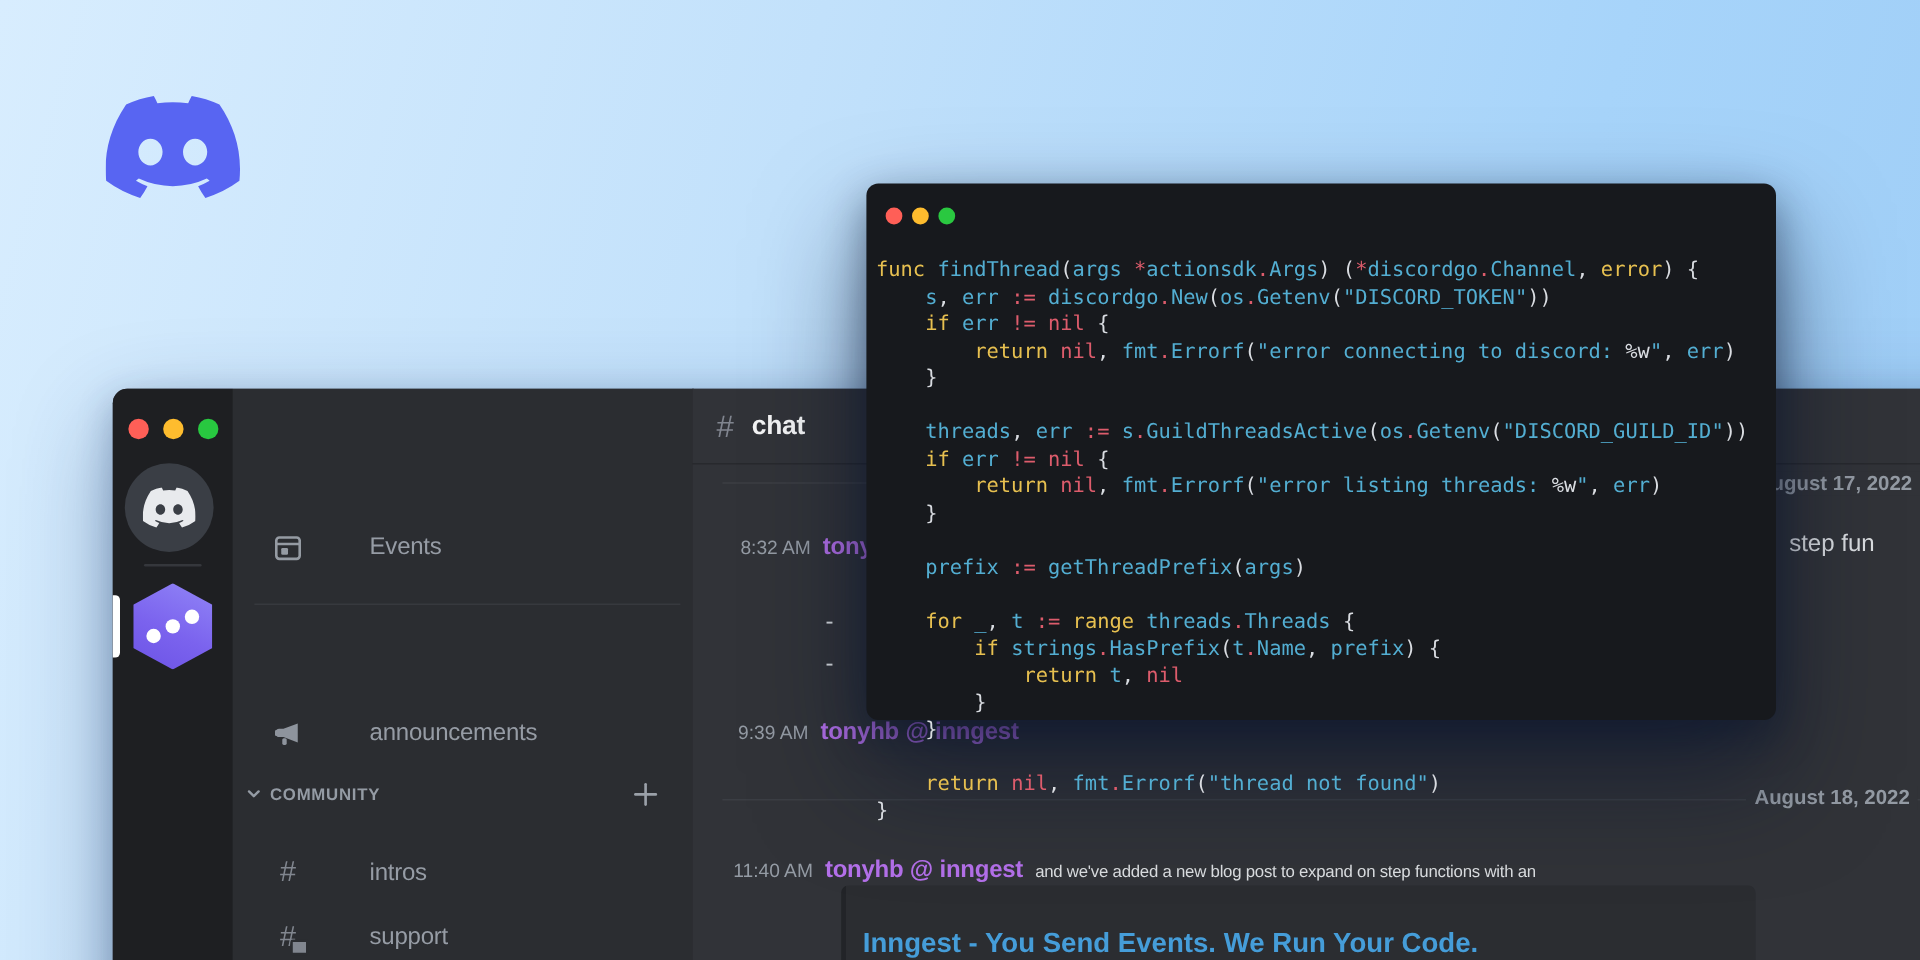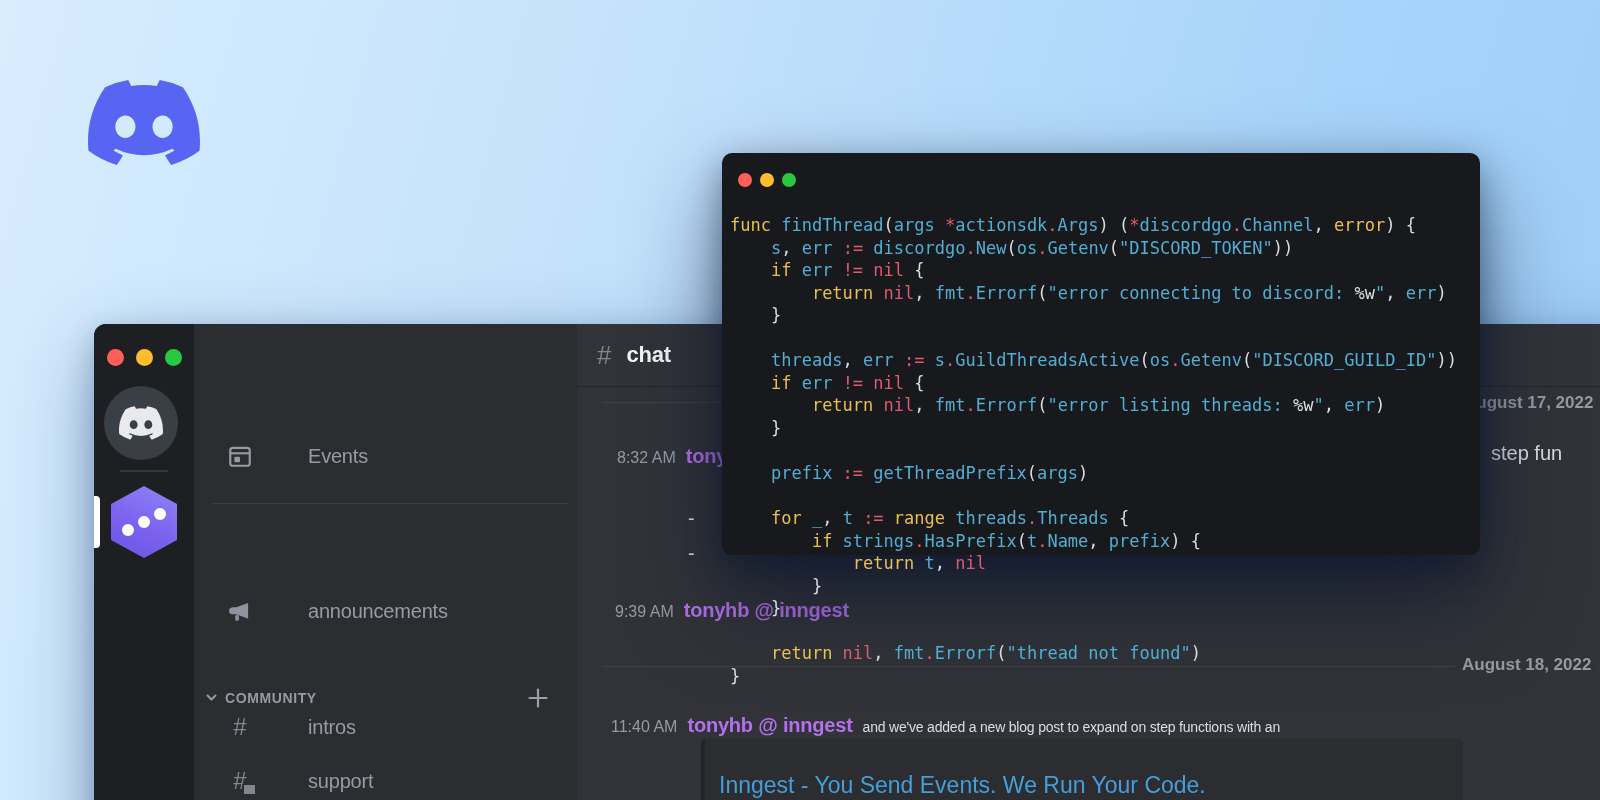--- a/index.html
+++ b/index.html
@@ -39,42 +39,42 @@
   .server-header .chev{position:absolute;left:326px;top:24px;}
   .srow{position:absolute;left:0;width:100%;height:40px;display:flex;align-items:center;cursor:pointer;color:#969ca5;}
   .srow .label{font-size:20px;font-weight:500;letter-spacing:-.2px;}
   .srow .cicon{position:absolute;left:33px;width:26px;height:26px;display:flex;align-items:center;justify-content:center;}
   .srow .label{position:absolute;left:74px;margin-left:40px;}
   .side-sep{position:absolute;left:18px;top:179px;width:355px;height:1px;background:#3b3d42;}
   .hash-glyph{font-size:24px;font-weight:500;color:#81868f;line-height:1;}
   .hash-wrap{position:relative;}
   .hash-bubble{position:absolute;right:-4px;bottom:-2px;width:11px;height:9px;border-radius:2px;
     background:#81868f;border:2px solid #2b2d31;}
-  .sect-row{position:absolute;top:357px;left:0;width:100%;height:34px;display:flex;align-items:center;cursor:pointer;}
+  .sect-row{position:absolute;top:321px;left:0;width:100%;height:34px;display:flex;align-items:center;cursor:pointer;}
   .sect-label{position:absolute;left:31px;font-size:14px;font-weight:700;letter-spacing:.6px;color:#949ba4;}
   .sect-chev{position:absolute;left:12px;top:12px;}
   .plus-btn{position:absolute;left:333px;top:6px;width:22px;height:22px;cursor:pointer;}
   
   .chat{position:absolute;left:483px;top:0;width:1117px;height:100%;background:#313338;}
   .chat-header{height:62px;border-bottom:1px solid #26272b;display:flex;align-items:center;padding-left:20px;}
   .chat-hash{font-size:26px;color:#80858f;font-weight:500;}
   .chat-name{margin-left:15px;font-size:22px;font-weight:700;color:#f3f4f5;letter-spacing:-.2px;}
   .divider-label{position:absolute;font-size:17px;font-weight:700;color:var(--ts,#949ba4);background:#313338;padding:0 7px;white-space:nowrap;}
   .div-line{position:absolute;height:1px;background:#3f4147;}
   .msg-row{position:absolute;display:flex;align-items:baseline;gap:10px;white-space:nowrap;}
   .msg-time{font-size:16px;color:var(--ts,#8e959e);}
   .msg-user{font-size:20px;font-weight:600;color:var(--un,#b470ea);letter-spacing:-.2px;}
   .msg-text{font-size:14px;color:var(--tx,#dbdee1);letter-spacing:-.2px;}
   .frag{position:absolute;font-size:20px;color:var(--tx,#dbdee1);white-space:nowrap;}
   .embed{position:absolute;left:124px;top:414px;width:762px;height:110px;background:#2b2d31;border-radius:6px;overflow:hidden;}
   .embed-bar{position:absolute;left:0;top:0;width:4px;height:100%;background:#222428;}
-  .embed-title{position:absolute;left:18px;top:34px;font-size:23px;font-weight:400;color:var(--lk,#459dd9);cursor:pointer;white-space:nowrap;}
+  .embed-title{position:absolute;left:18px;top:34px;font-size:23px;font-weight:700;color:var(--lk,#459dd9);cursor:pointer;white-space:nowrap;}
   
   .cwin{
-    position:absolute;left:722px;top:153px;width:758px;height:402px;z-index:5;
+    position:absolute;left:722px;top:153px;width:758px;height:447px;z-index:5;
     background:var(--cbg,#17191d);border-radius:10px;
     box-shadow:0 45px 90px rgba(8,18,45,.55),0 12px 34px rgba(8,18,45,.42);
   }
   .cwin .lights{left:16px;top:20px;display:flex;gap:8px;}
   .code-block{position:absolute;left:8px;top:61px;margin:0;
     font-family:"DejaVu Sans Mono","Liberation Mono",monospace;
     font-size:17px;line-height:22.55px;}
   .cl{white-space:pre;}
   .y{color:var(--kw,#e7c050);}
   .c{color:var(--id,#53aed2);}

